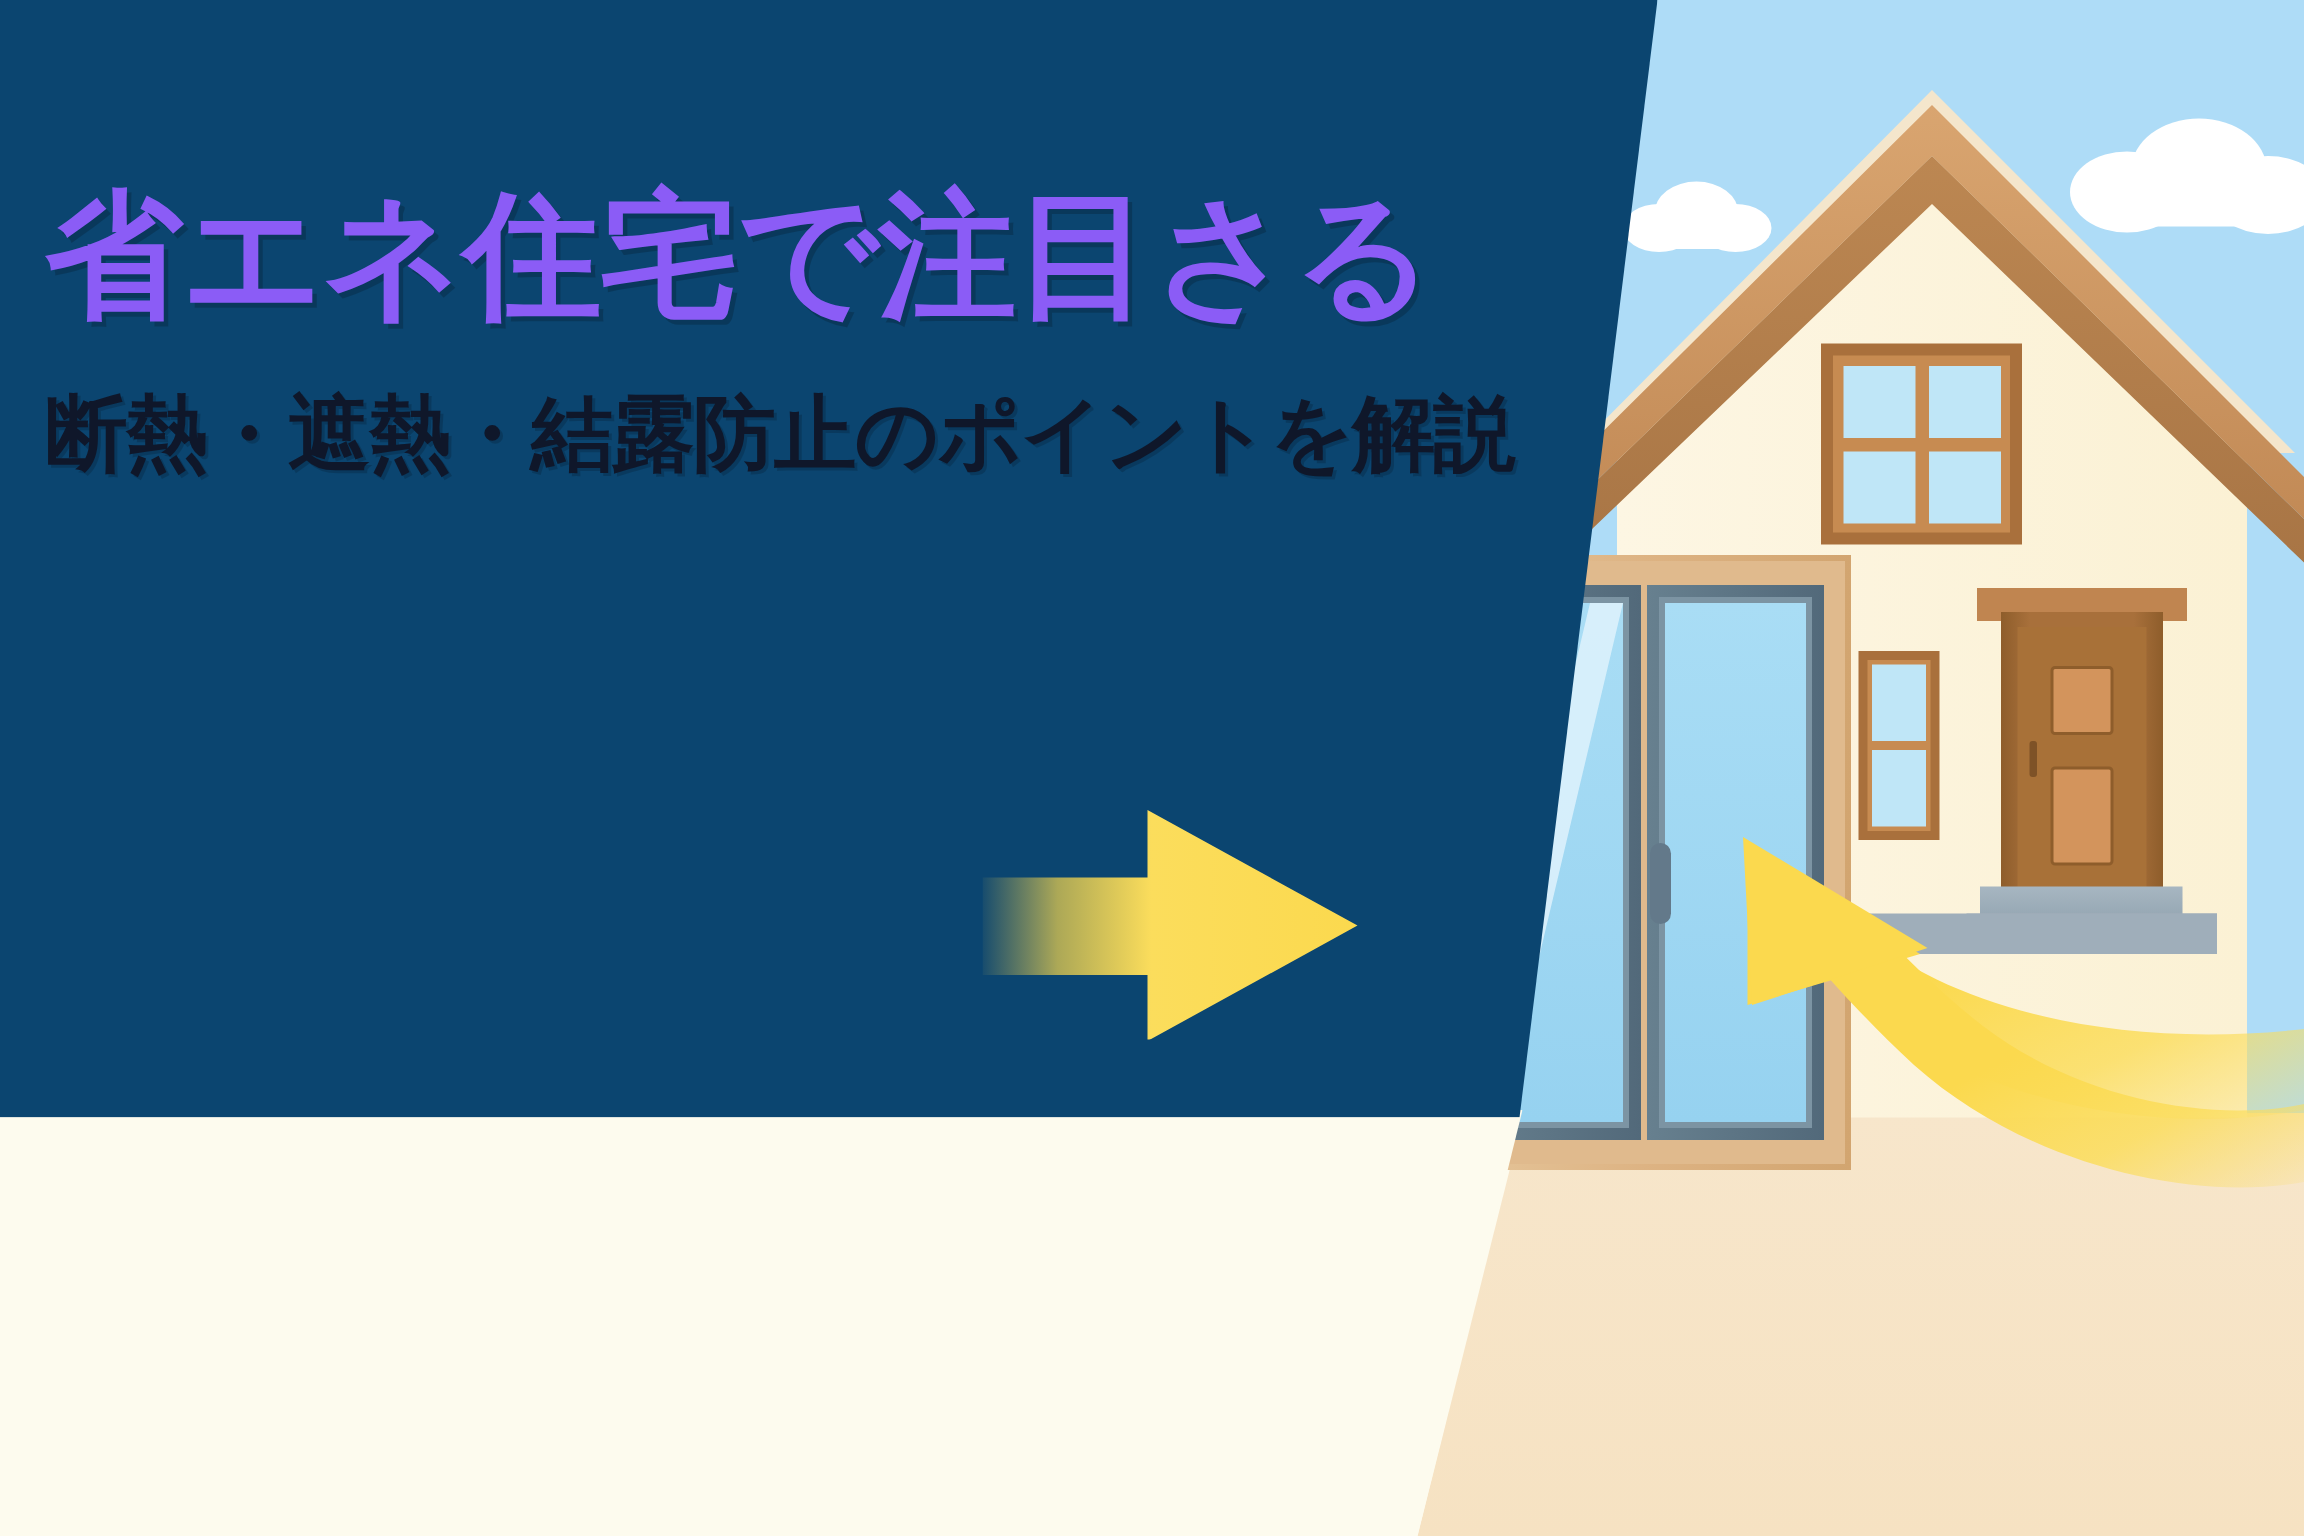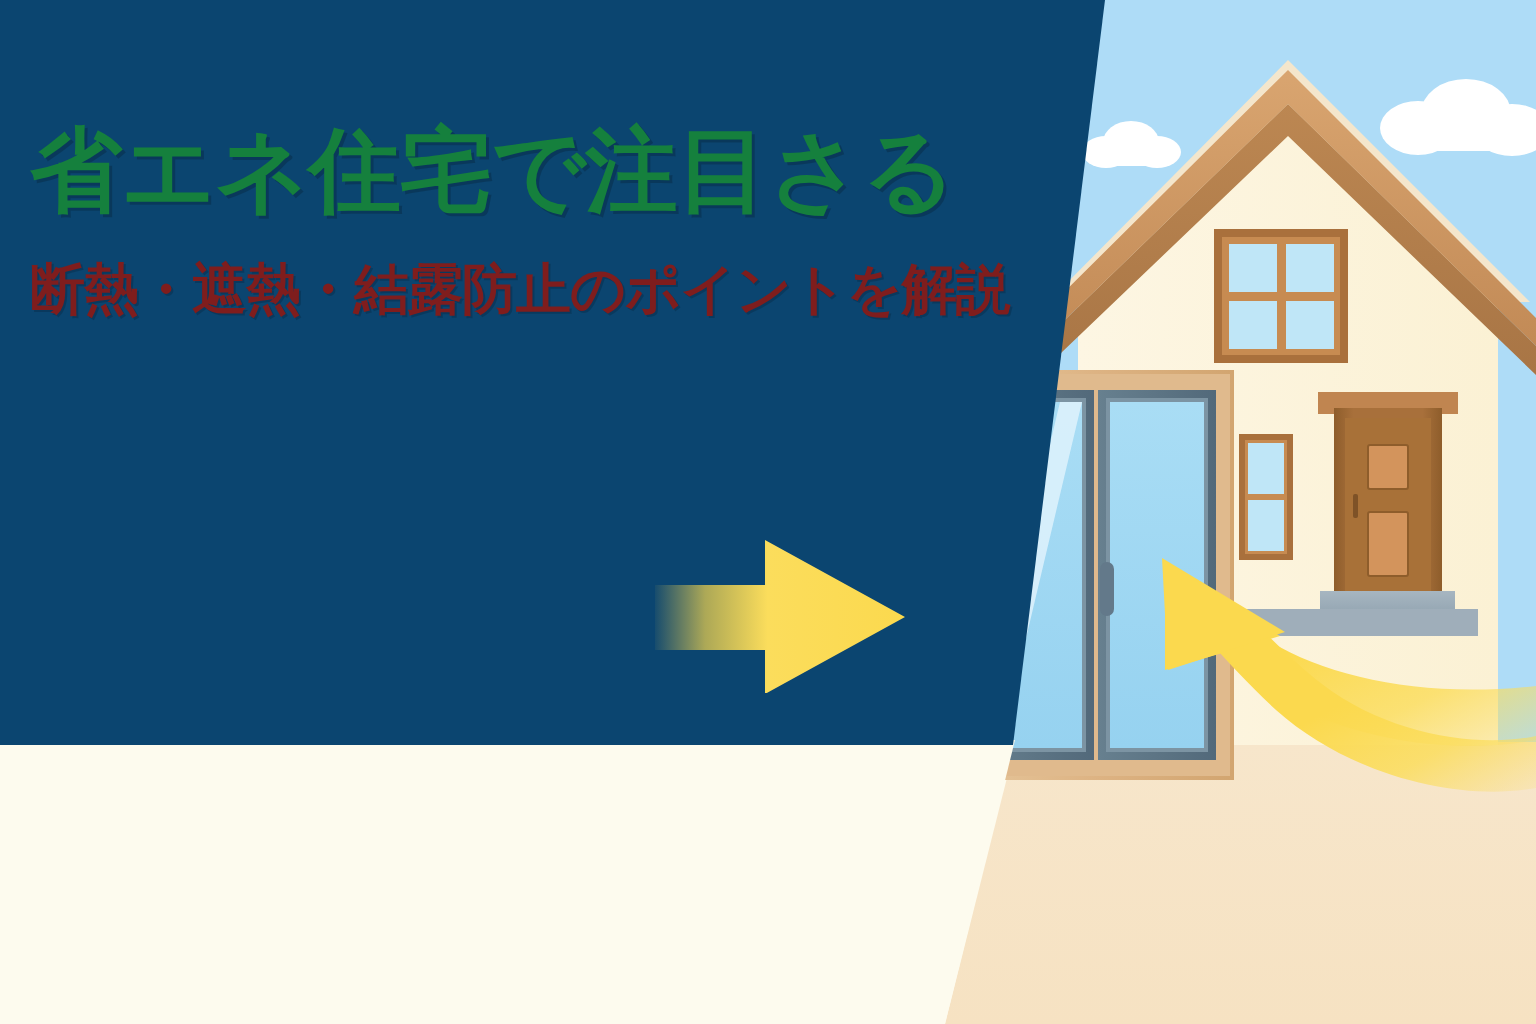--- a/index.html
+++ b/index.html
@@ -39,31 +39,31 @@
 
   
   .title-block {
     position: absolute;
     left: 30px;
     top: 118px;
     z-index: 30;
     width: 1010px;
   }
   .title-line {
-    color: #15803d;
+    color: #8b5cf6;
     font-weight: 900;
     font-size: 92px;
     line-height: 1.16;
     letter-spacing: -0.5px;
     white-space: nowrap;
     text-shadow: 3px 3px 0 rgba(0,0,0,0.18);
     font-family: "DejaVu Sans", "Liberation Sans", sans-serif;
   }
   .subtitle {
-    color: #7f1d1d;
+    color: #0f172a;
     font-weight: 700;
     font-size: 55px;
     line-height: 1.1;
     margin-top: 34px;
     white-space: nowrap;
     letter-spacing: -1px;
     text-shadow: 2px 2px 0 rgba(0,0,0,0.16);
     font-family: "DejaVu Sans", "Liberation Sans", sans-serif;
   }
 

